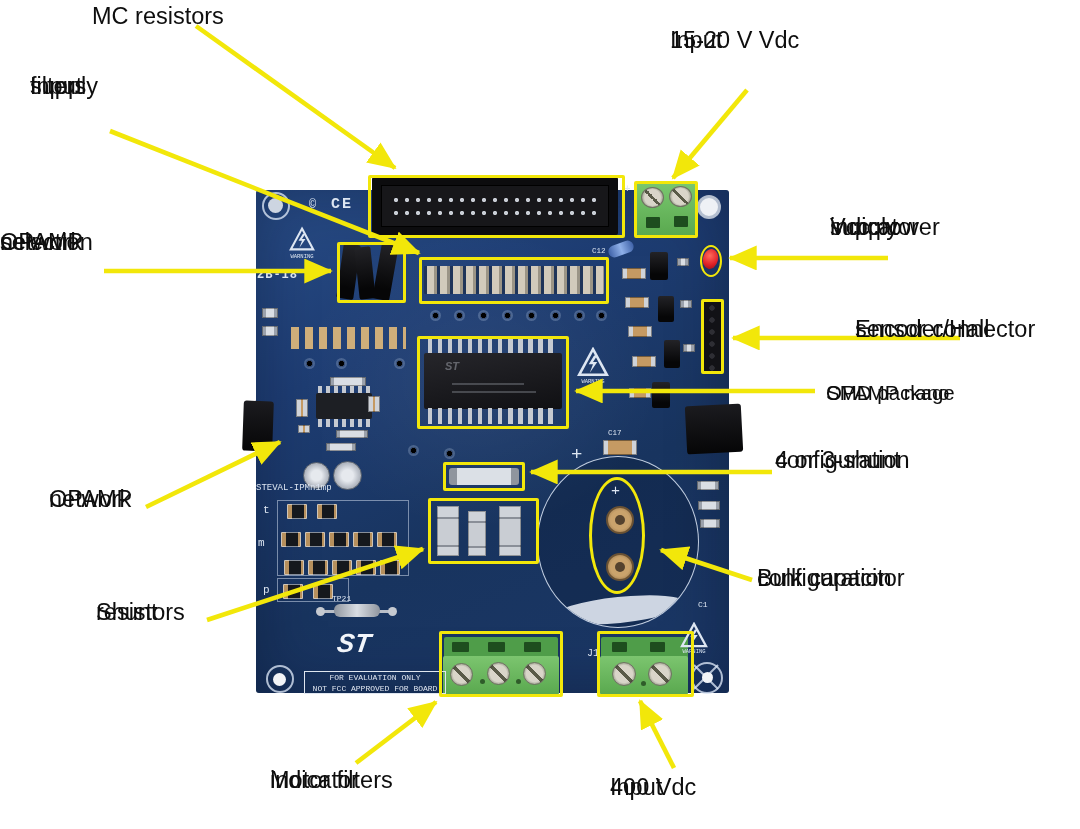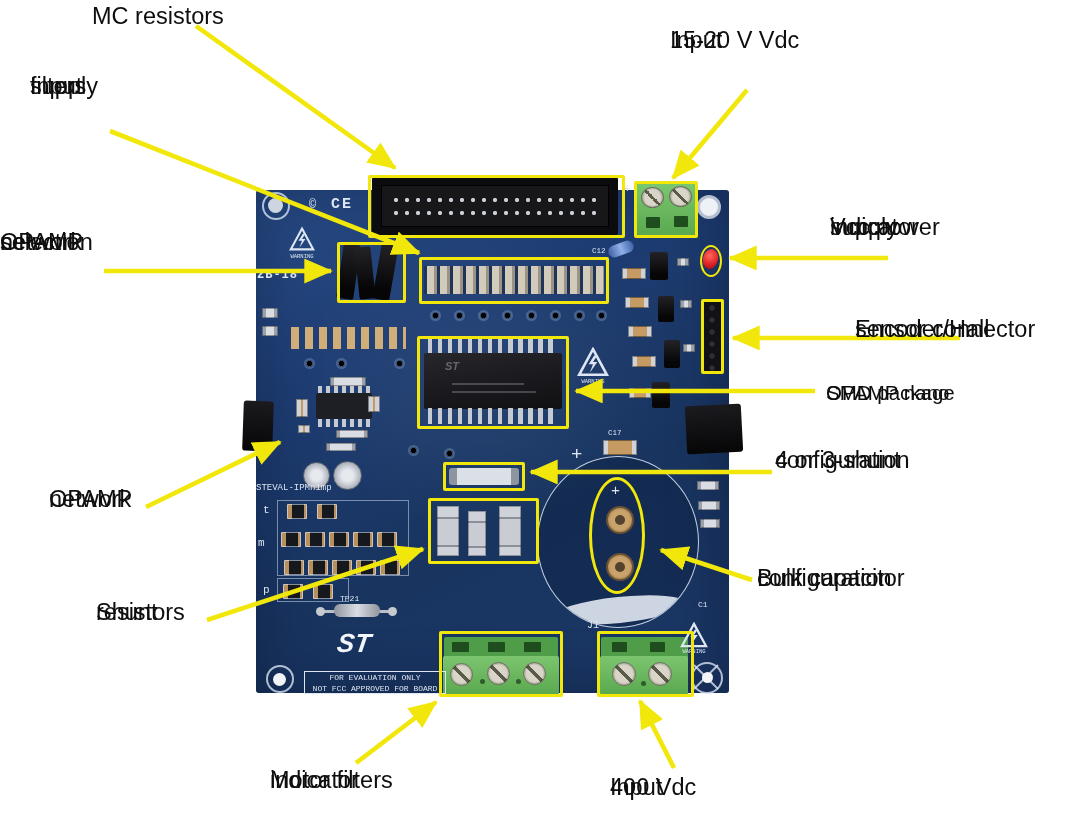--- a/index.html
+++ b/index.html
@@ -187,21 +187,21 @@
   <div class="jmp" style="left:377px;top:532px"></div>
   <div class="jmp" style="left:284px;top:560px"></div>
   <div class="jmp" style="left:308px;top:560px"></div>
   <div class="jmp" style="left:332px;top:560px"></div>
   <div class="jmp" style="left:356px;top:560px"></div>
   <div class="jmp" style="left:380px;top:560px"></div>
   <div class="silk" style="left:263px;top:584px;font-size:11px">p</div>
   <div class="jmp" style="left:283px;top:584px"></div>
   <div class="jmp" style="left:313px;top:584px"></div>
 
-  <div class="silk" style="left:340px;top:594px;font-size:8px">TP21</div>
+  <div class="silk" style="left:332px;top:594px;font-size:8px">TP21</div>
   <div style="left:320px;top:610px;width:72px;height:3px;background:#b9bec7;z-index:2"></div>
   <div style="left:334px;top:604px;width:46px;height:13px;border-radius:6px;z-index:2;
        background:linear-gradient(90deg,#8f959e,#d9dde3,#8f959e)"></div>
   <div style="left:316px;top:607px;width:9px;height:9px;border-radius:50%;background:#c6cad1;z-index:2"></div>
   <div style="left:388px;top:607px;width:9px;height:9px;border-radius:50%;background:#c6cad1;z-index:2"></div>
 
   <div style="left:449px;top:468px;width:70px;height:17px;border-radius:3px;z-index:2;
        background:linear-gradient(90deg,#8f959e 0 8px,#dbe0e6 8px 62px,#8f959e 62px 70px)"></div>
 
   <div style="left:437px;top:506px;width:22px;height:50px;z-index:2;border:1px solid rgba(0,0,0,.3);
@@ -240,21 +240,21 @@
   <div class="gslot" style="left:452px;top:642px;width:17px;height:10px"></div>
   <div class="gslot" style="left:488px;top:642px;width:17px;height:10px"></div>
   <div class="gslot" style="left:524px;top:642px;width:17px;height:10px"></div>
   <div style="left:443px;top:656px;width:116px;height:39px;background:linear-gradient(180deg,#7cc56f,#59a84e);z-index:2;border-radius:2px"></div>
   <div class="screw" style="left:450px;top:663px;width:23px;height:23px"></div>
   <div class="screw" style="left:487px;top:662px;width:23px;height:23px"></div>
   <div class="screw" style="left:523px;top:662px;width:23px;height:23px"></div>
   <div style="left:480px;top:679px;width:5px;height:5px;border-radius:50%;background:#2f5c2a;z-index:3"></div>
   <div style="left:516px;top:679px;width:5px;height:5px;border-radius:50%;background:#2f5c2a;z-index:3"></div>
 
-  <div class="silk" style="left:587px;top:620px;font-size:10px">J1</div>
+  <div class="silk" style="left:587px;top:648px;font-size:10px">J1</div>
   <div style="left:601px;top:637px;width:87px;height:22px;background:#4f9d49;z-index:2;border-radius:2px"></div>
   <div class="gslot" style="left:612px;top:642px;width:15px;height:10px"></div>
   <div class="gslot" style="left:650px;top:642px;width:15px;height:10px"></div>
   <div style="left:600px;top:656px;width:88px;height:39px;background:linear-gradient(180deg,#7cc56f,#59a84e);z-index:2;border-radius:2px"></div>
   <div class="screw" style="left:612px;top:662px;width:24px;height:24px"></div>
   <div class="screw" style="left:648px;top:662px;width:24px;height:24px"></div>
   <div style="left:641px;top:681px;width:5px;height:5px;border-radius:50%;background:#2f5c2a;z-index:3"></div>
 
   <div class="ybox" style="left:368px;top:175px;width:257px;height:63px"></div>
   <div class="ybox" style="left:634px;top:181px;width:64px;height:57px"></div>

